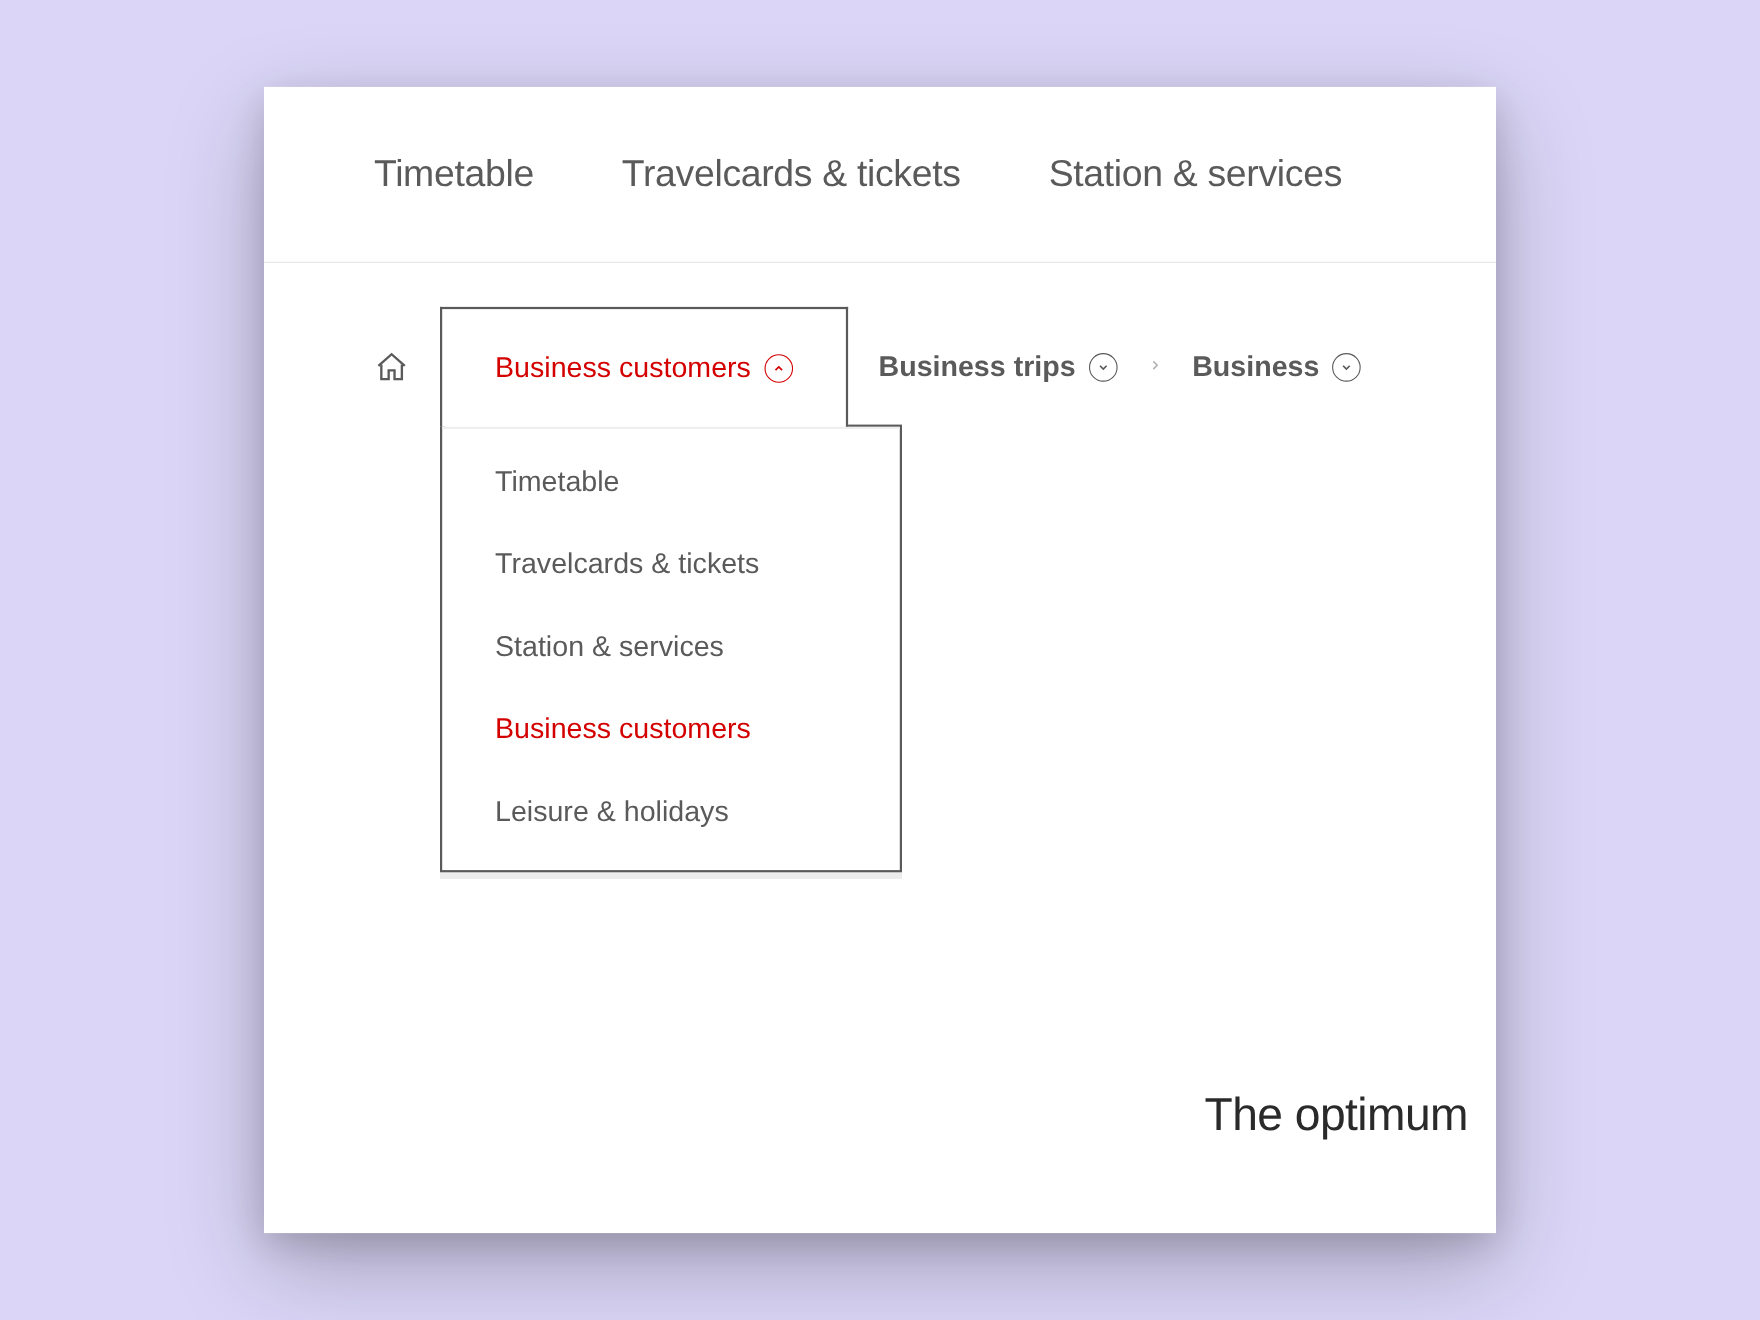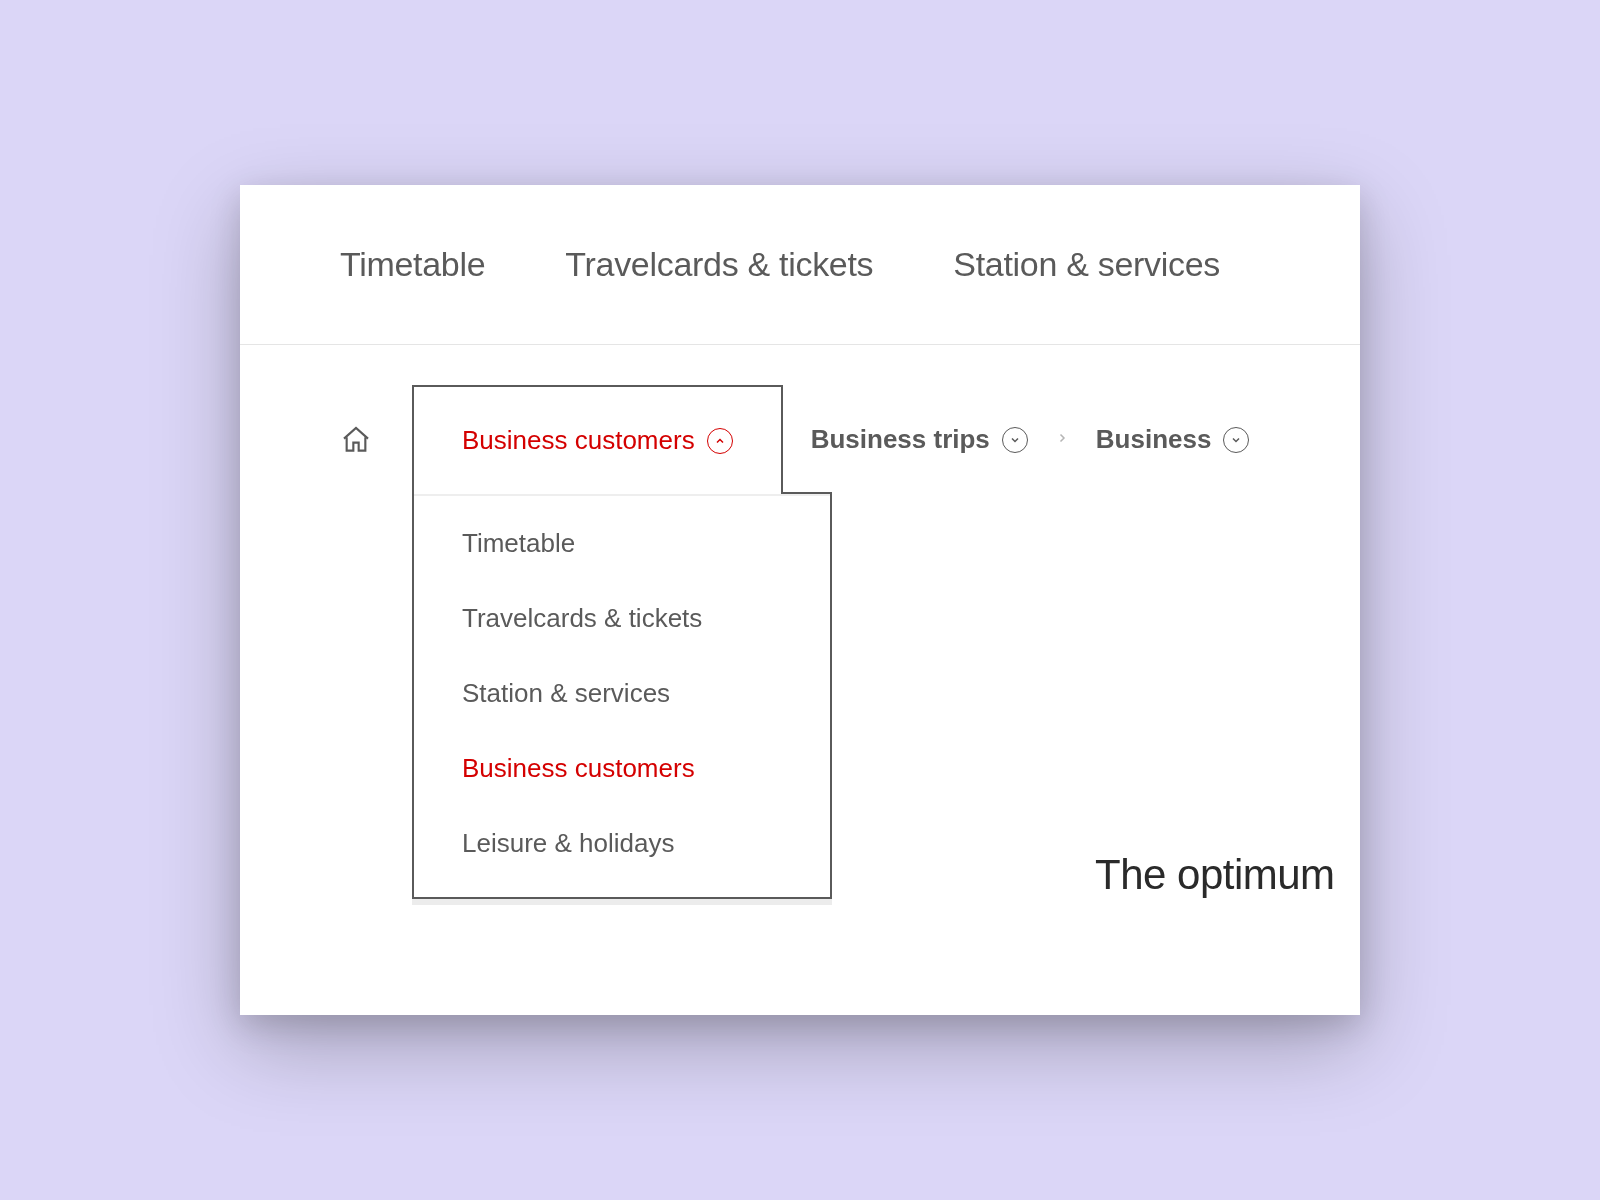--- a/index.html
+++ b/index.html
@@ -14,21 +14,21 @@
       width: 1600px;
       height: 1200px;
       display: flex;
       align-items: center;
       justify-content: center;
       overflow: hidden;
     }
     
     .browser-card {
       width: 1120px;
-      height: 830px;
+      height: 1042px;
       background: #ffffff;
       box-shadow: 0 30px 80px rgba(0,0,0,0.25), 0 10px 30px rgba(0,0,0,0.15);
       overflow: hidden;
       position: relative;
     }
     
     
     .top-nav {
       display: flex;
       align-items: center;
@@ -99,21 +99,20 @@
     }
     
     .crumb-sep {
       color: #b5b5b5;
       font-size: 22px;
     }
     
     
     .dropdown-container {
       position: relative;
-      margin-left: 12px;
     }
     
     .active-crumb-box {
       border: 2.5px solid #5a5a5a;
       border-bottom: none;
       padding: 38px 48px 38px 48px;
       background: #fff;
       position: relative;
       z-index: 3;
     }
@@ -153,21 +152,21 @@
       cursor: pointer;
     }
     
     .dropdown-item.selected {
       color: #d40000;
     }
     
     
     .partial-heading {
       position: absolute;
-      bottom: 116px;
+      bottom: 84px;
       right: 0;
       font-size: 42px;
       color: #2a2a2a;
       font-weight: 400;
       white-space: nowrap;
       overflow: hidden;
       width: 265px;
       letter-spacing: -0.5px;
     }
   </style>

